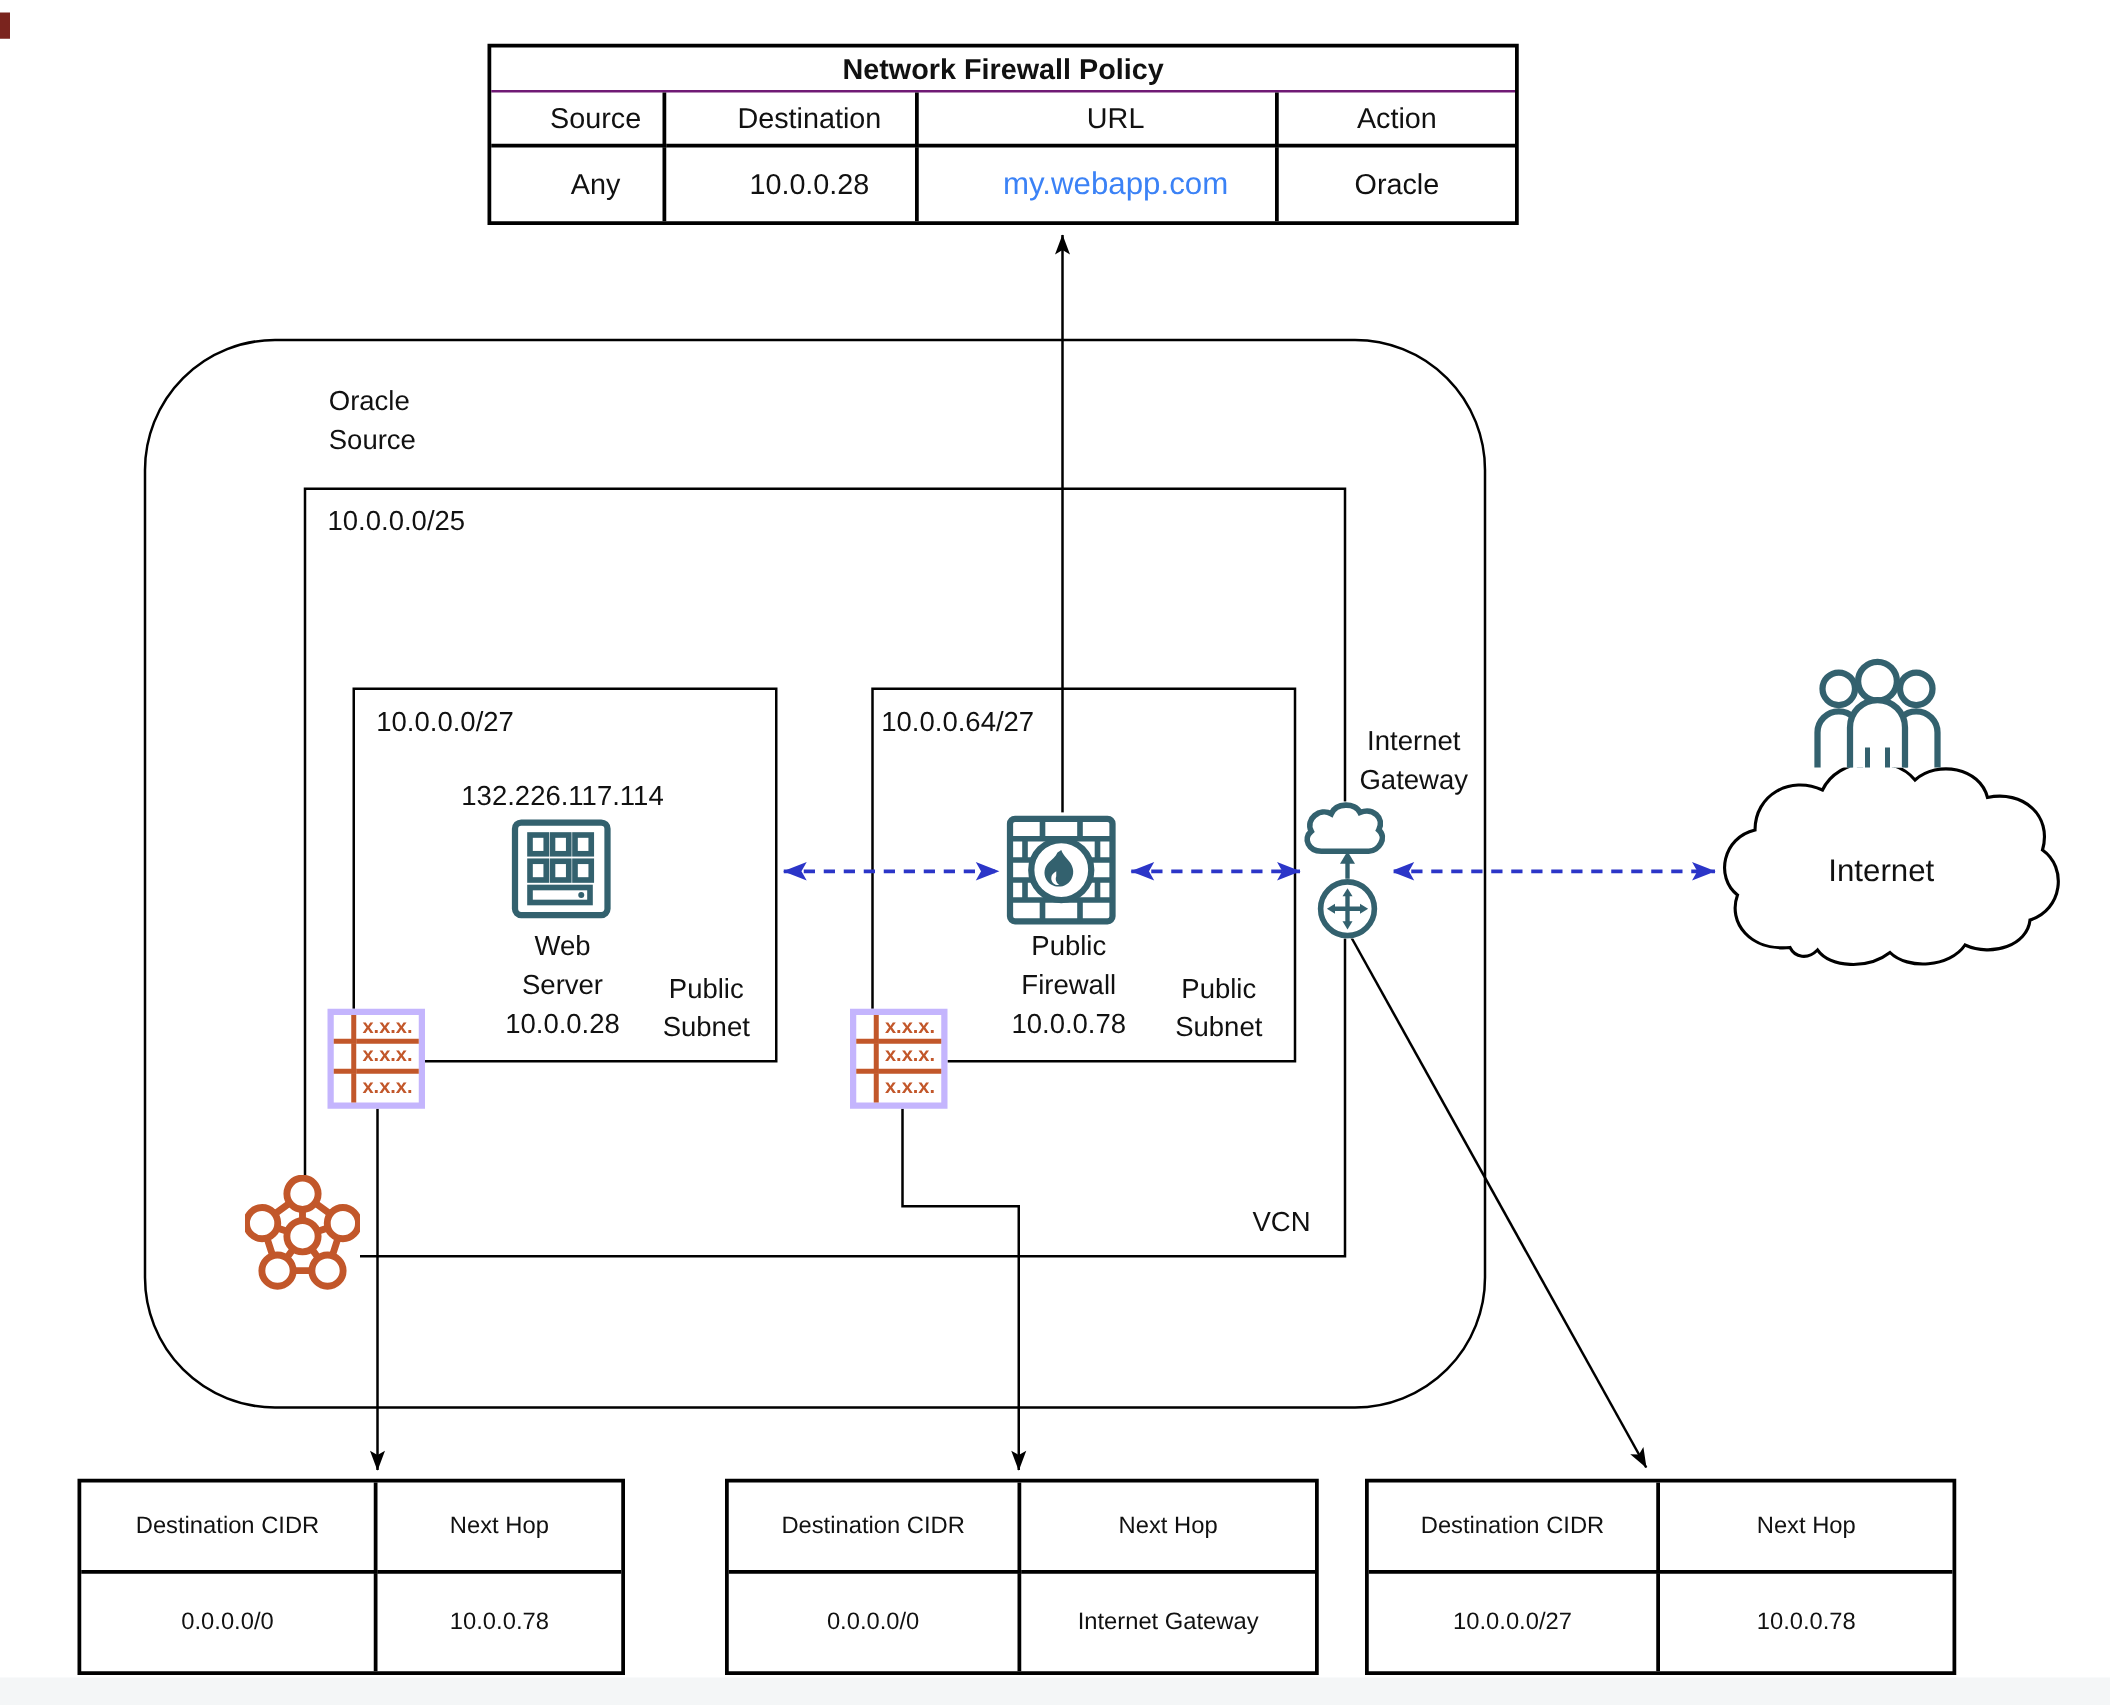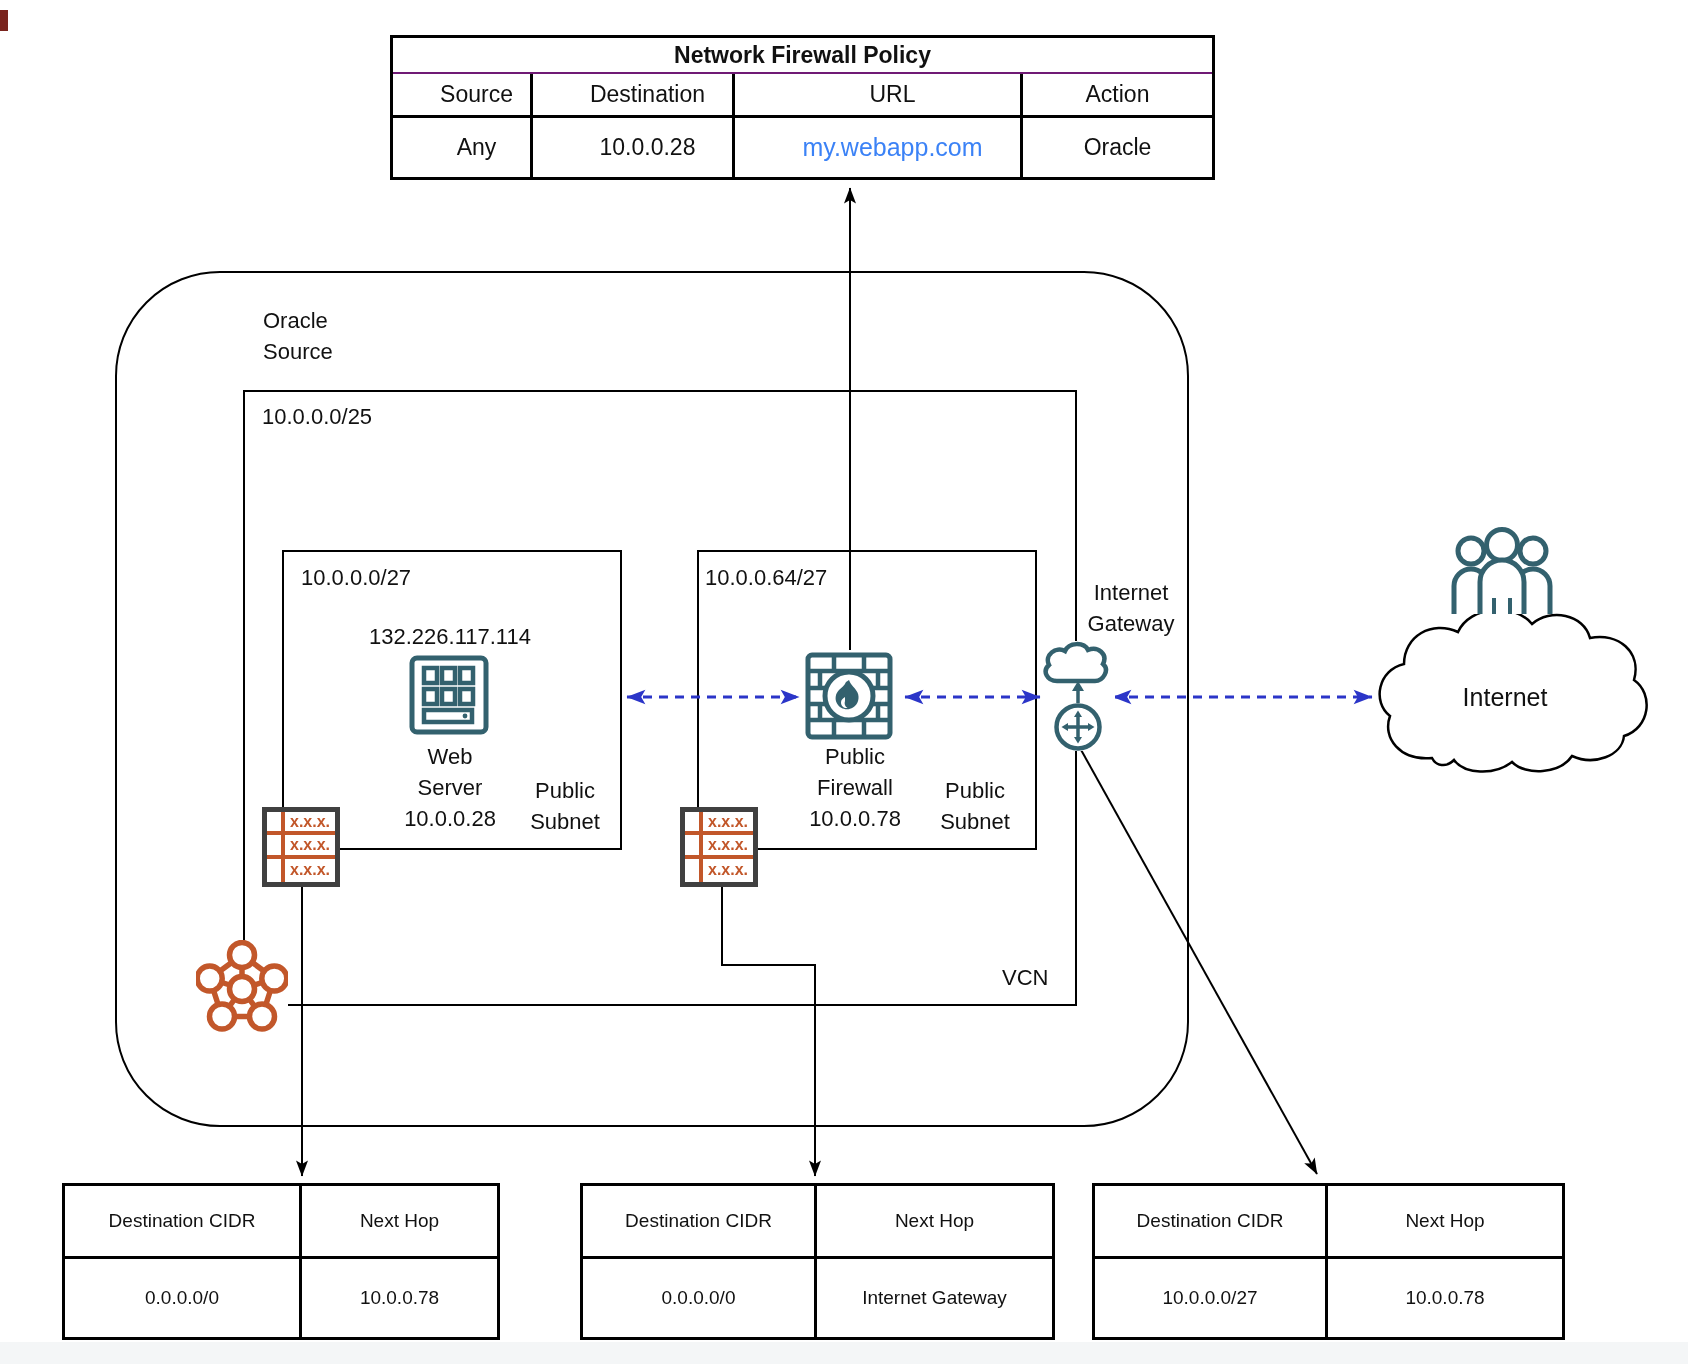--- a/index.html
+++ b/index.html
@@ -28,21 +28,21 @@
   .rtable{
     position:absolute;z-index:4;background:#fff;border:3px solid #000;box-sizing:border-box;
     height:157px;display:grid;grid-template-rows:73px 1fr;font-size:19px;
   }
   .rtable div{display:flex;align-items:center;justify-content:center;}
   .rtable .h{border-bottom:3px solid #000;}
   .rtable .vr{border-right:3px solid #000;}
   
   .rticon{
     position:absolute;z-index:3;width:78px;height:80px;box-sizing:border-box;
-    background:#fff;border:5px solid #404040;
+    background:#fff;border:5px solid #c4b5fd;
     display:grid;grid-template-columns:18px 1fr;grid-template-rows:1fr 1fr 1fr;
   }
   .rticon div{box-sizing:border-box;}
   .rticon .lc{border-right:4px solid #c2572a;border-bottom:4px solid #c2572a;}
   .rticon .rc{border-bottom:4px solid #c2572a;display:flex;align-items:center;justify-content:center;
               color:#c2572a;font-weight:bold;font-size:16px;}
   .rticon .nb{border-bottom:none;}
   .sliver{position:absolute;left:0;top:10px;width:8px;height:21px;background:#7a241e;z-index:5;}
   .bstrip{position:absolute;left:0;top:1342px;width:1688px;height:22px;background:#f4f6f7;z-index:0;}
 </style>

